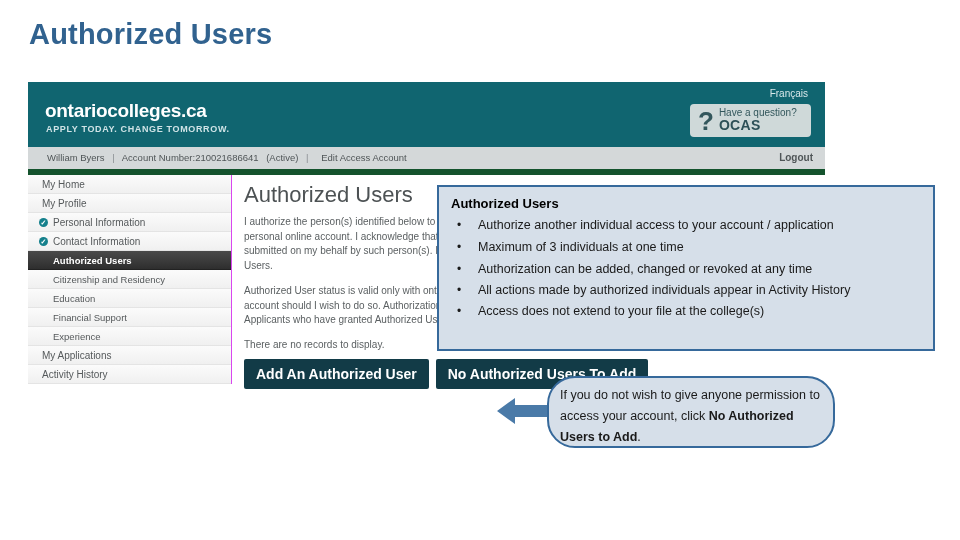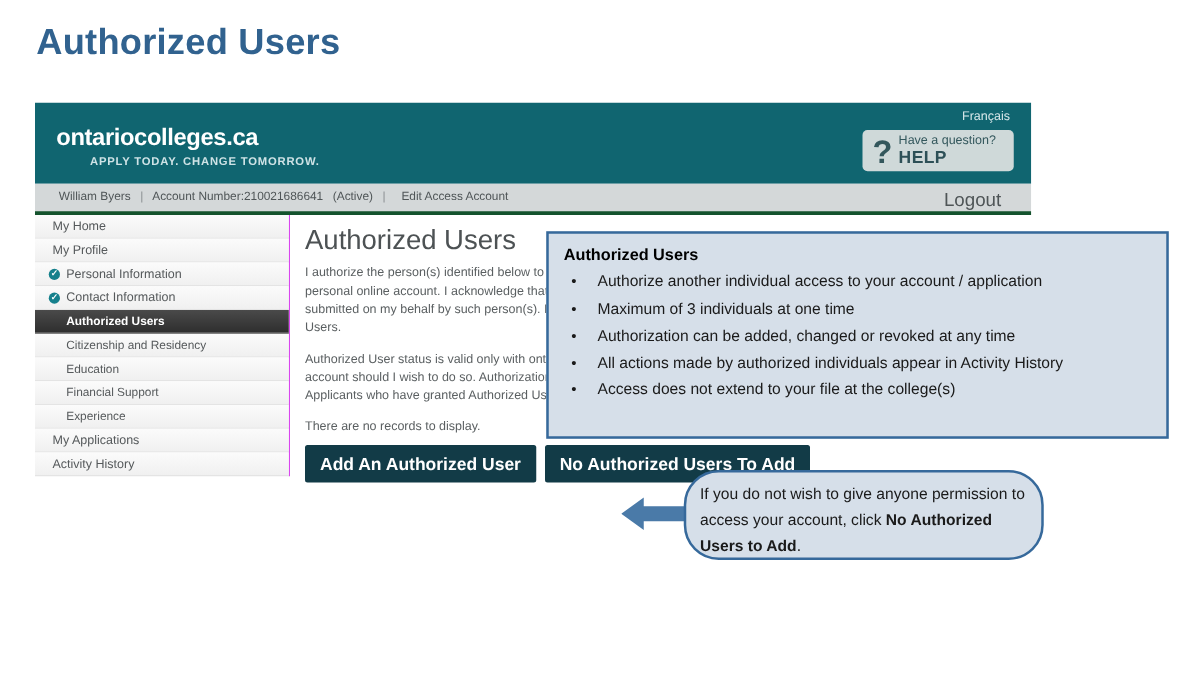--- a/index.html
+++ b/index.html
@@ -55,21 +55,20 @@
     letter-spacing: -0.3px;
   }
   .brand-tag {
     position: absolute;
     left: 18px;
     top: 42px;
     color: #cfe3e6;
     font-size: 9px;
     font-weight: bold;
     letter-spacing: 0.65px;
-    margin-left: 26px;
   }
   .lang-link {
     position: absolute;
     right: 17px;
     top: 6px;
     color: #d8e8ea;
     font-size: 10px;
   }
   .help-widget {
     position: absolute;
@@ -103,37 +102,38 @@
     color: #2d5057;
     display: block;
     letter-spacing: 0.3px;
   }
 
   
   .account-bar {
     position: relative;
     height: 22px;
     background: #d4d8d9;
-    border-bottom: 3px solid #14532d;
+    border-bottom: 6px solid #14532d;
   }
   .account-info {
     position: absolute;
     left: 19px;
     top: 5px;
     font-size: 9.5px;
     color: #4f5557;
     white-space: nowrap;
   }
   .account-info .sep { padding: 0 5px; color: #8b9093; }
   .logout-link {
     position: absolute;
-    right: 24px;
+    right: 12px;
     top: 5px;
-    font-size: 15px;
+    font-size: 10px;
     color: #4f5557;
+    font-weight: bold;
   }
 
   
   .app-body {
     position: relative;
     height: 241px;
     background: #ffffff;
   }
 
   
@@ -295,21 +295,21 @@
 <div class="screenshot">
 
   <div class="brand-bar">
     <div class="brand-name">ontariocolleges.ca</div>
     <div class="brand-tag">APPLY TODAY. CHANGE TOMORROW.</div>
     <div class="lang-link">Français</div>
     <div class="help-widget">
       <span class="help-qmark">?</span>
       <span class="help-text-wrap">
         <span class="help-small">Have a question?</span>
-        <span class="help-big">HELP</span>
+        <span class="help-big">OCAS</span>
       </span>
     </div>
   </div>
 
   <div class="account-bar">
     <div class="account-info">
       <span>William Byers</span>
       <span class="sep">|</span>
       <span>Account Number:210021686641</span>
       <span style="padding-left:5px;">(Active)</span>

